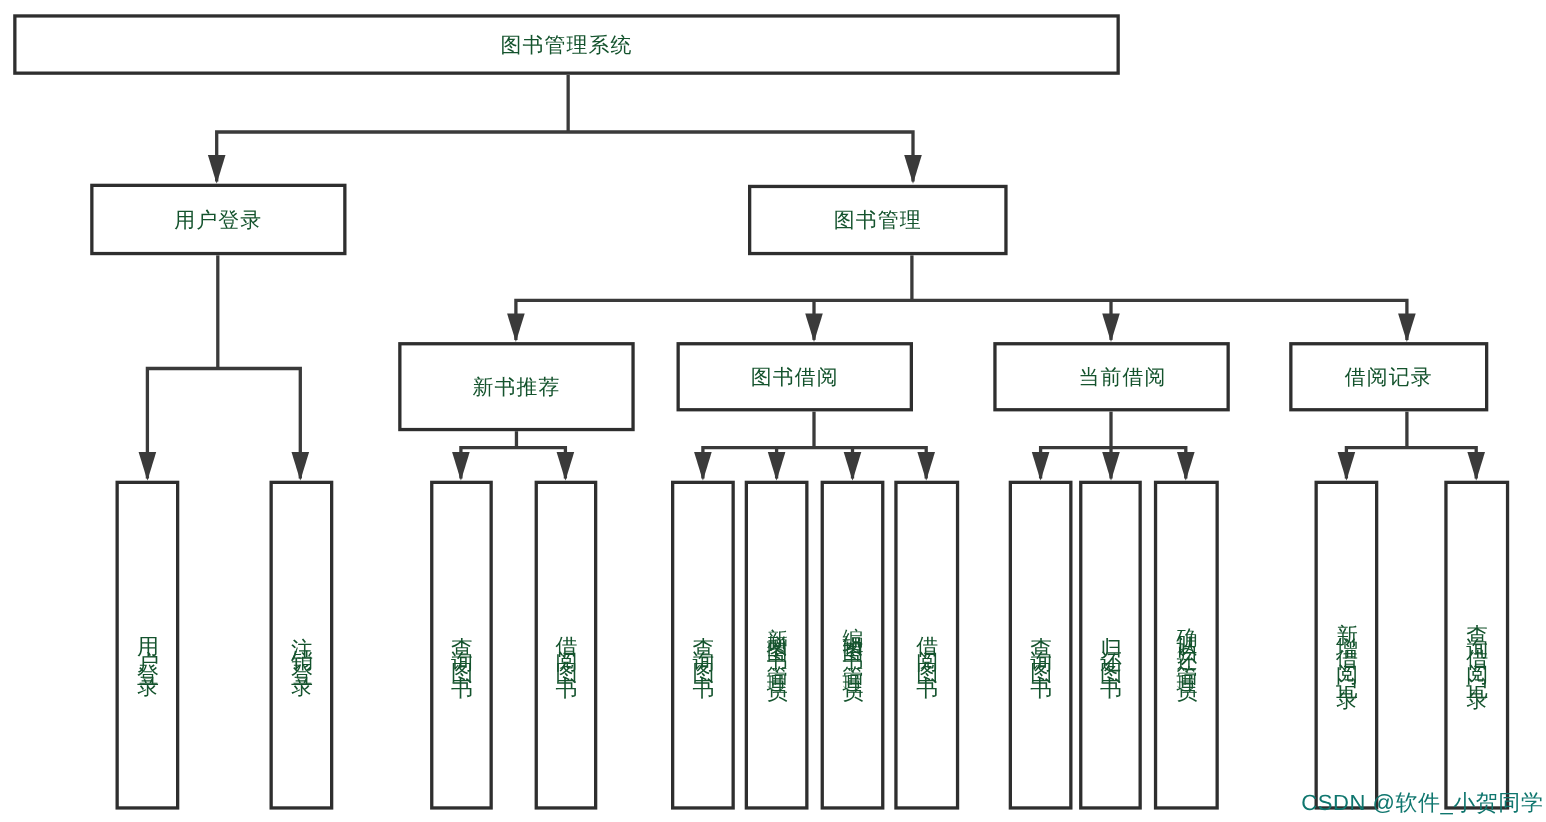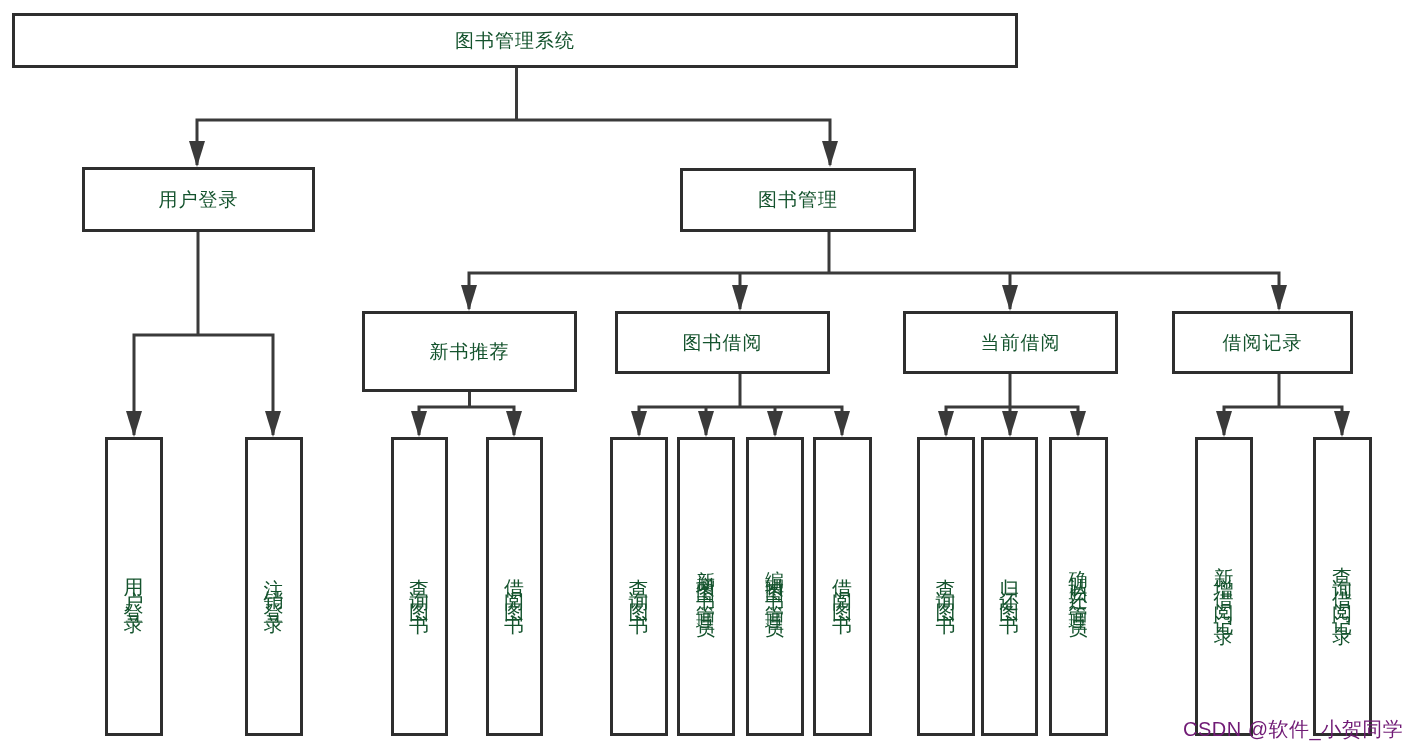--- a/index.html
+++ b/index.html
@@ -31,21 +31,21 @@
     line-height:1;
   }
   .box.v.tight{
     font-size:19px;
     letter-spacing:7px;
   }
   .watermark{
     position:absolute;
     left:1183px;top:716px;
     font-size:20px;
-    color:#701a75;
+    color:#0f766e;
     letter-spacing:0.5px;
     z-index:2;
     white-space:nowrap;
   }
 </style>
 </head>
 <body>
 
 <div class="canvas">
 

